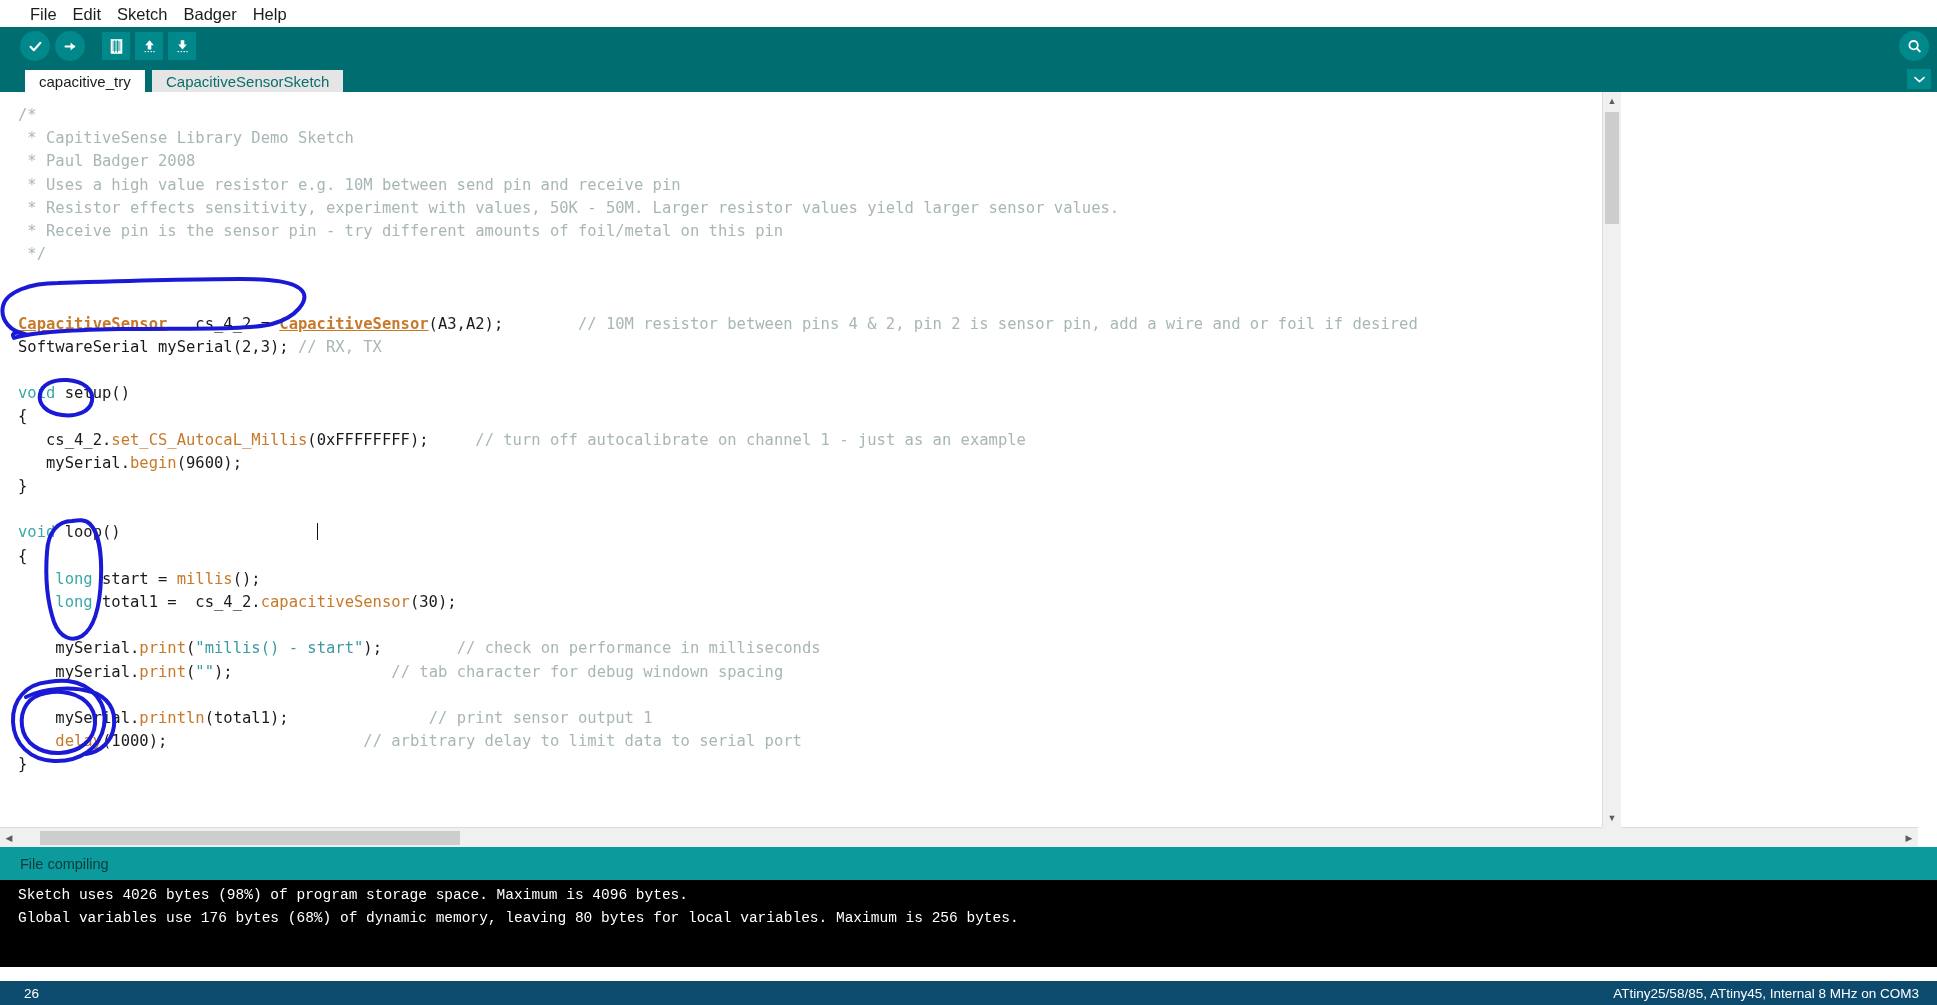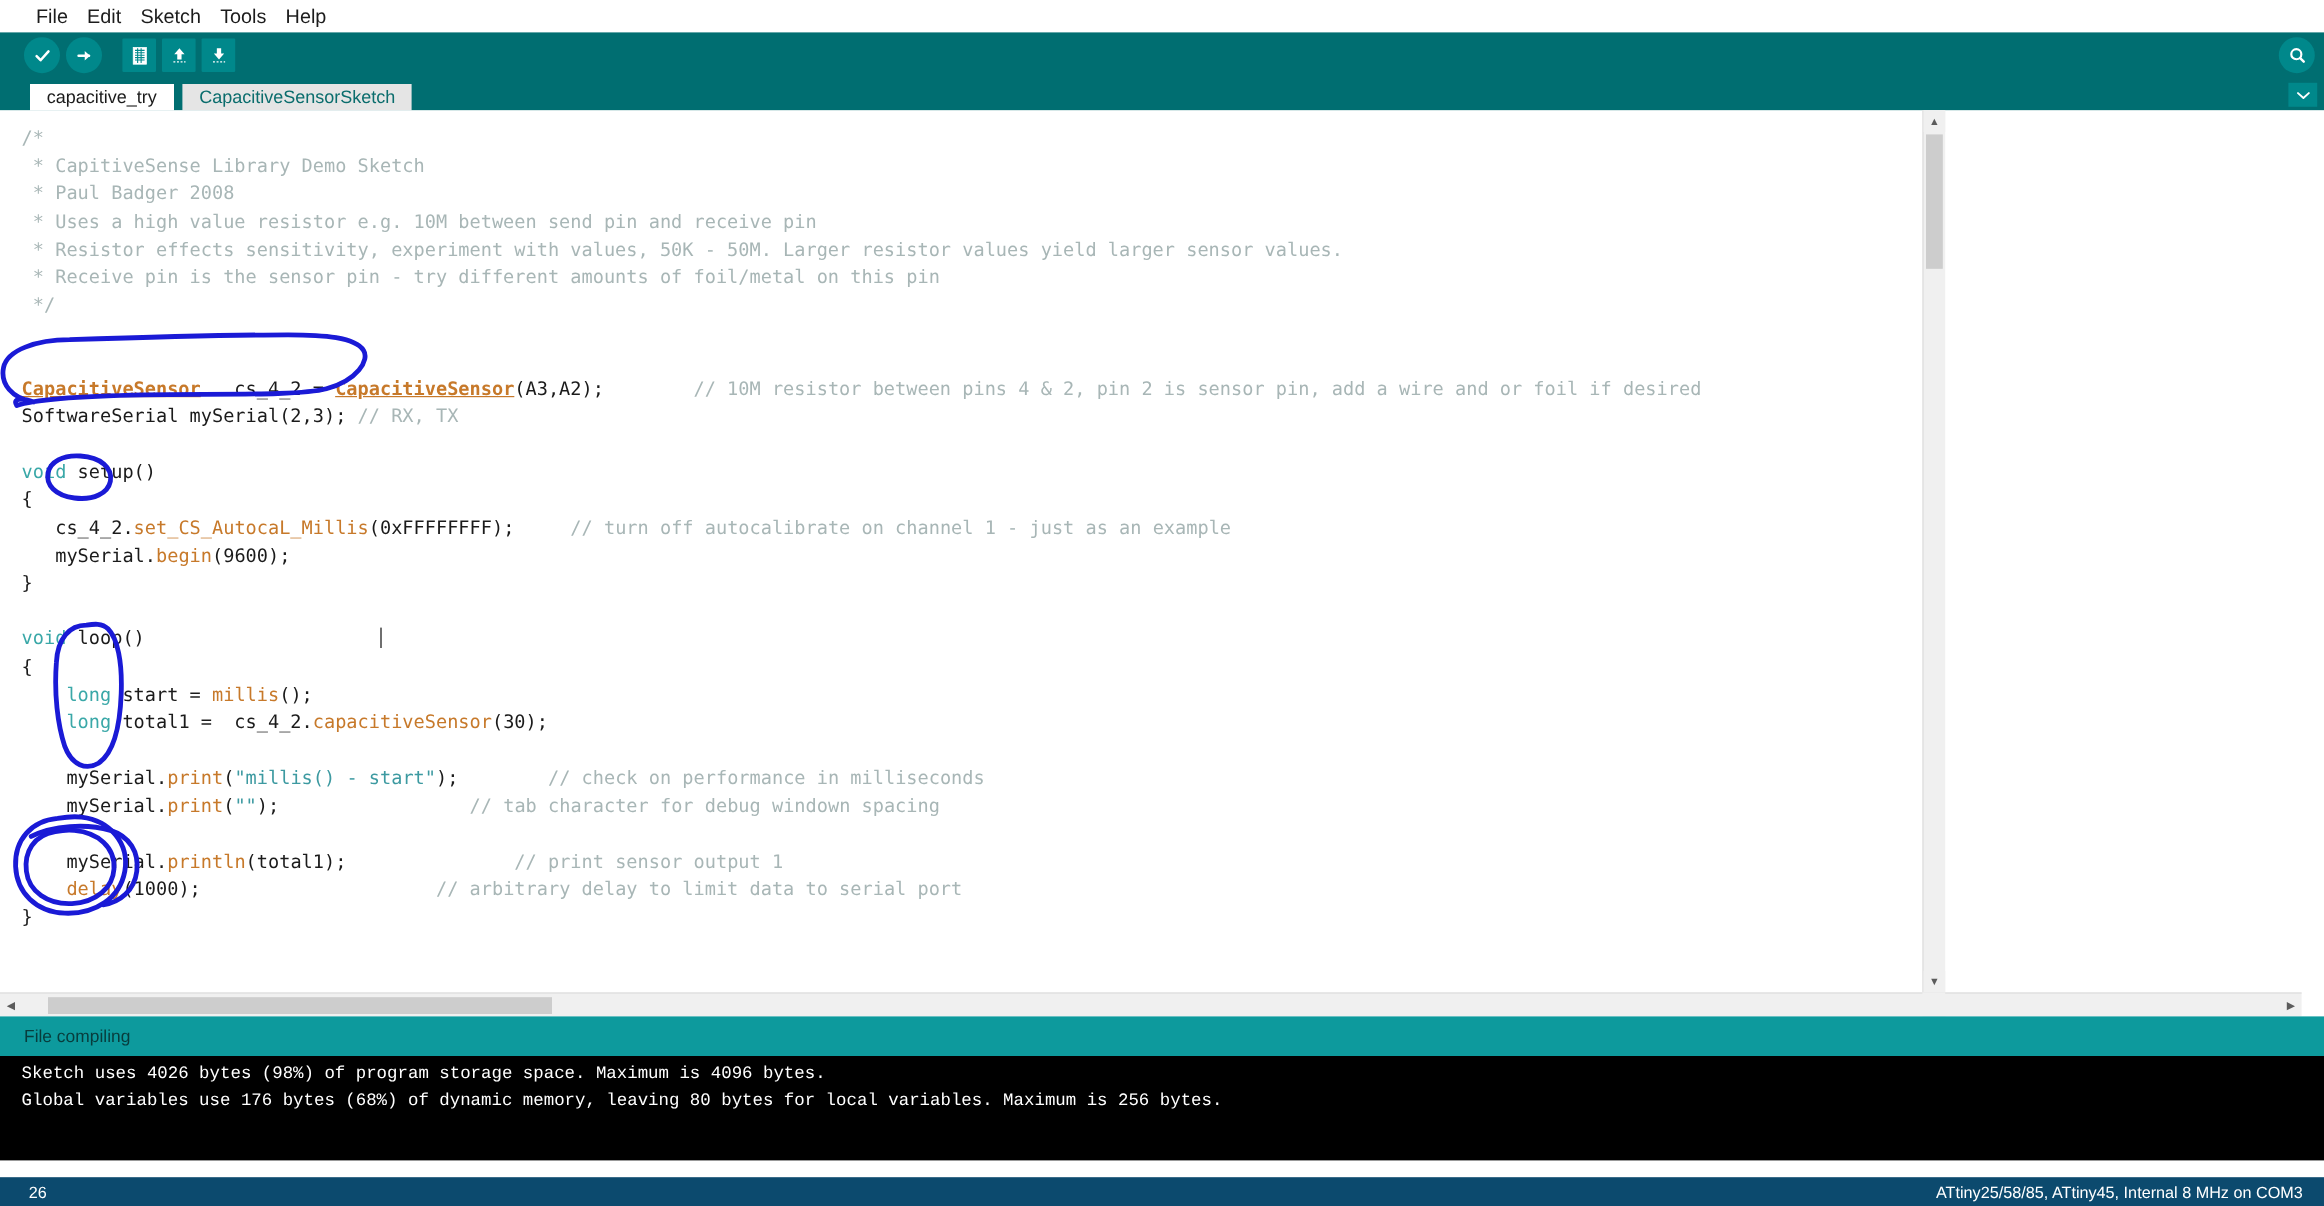--- a/index.html
+++ b/index.html
@@ -276,21 +276,21 @@
 </style>
 </head>
 <body>
 
 <div id="app">
 
   <div class="menubar">
     <div class="menu-item">File</div>
     <div class="menu-item">Edit</div>
     <div class="menu-item">Sketch</div>
-    <div class="menu-item">Tools</div>
+    <div class="menu-item">Badger</div>
     <div class="menu-item">Help</div>
   </div>
 
   <div class="toolbar" style="background: rgb(0, 110, 113);">
     <div class="tb-round">
       <svg width="17" height="17" viewBox="0 0 17 17">
         <path d="M3.5 8.8 L6.8 12.2 L13.4 4.8" stroke="#ffffff" stroke-width="2.1" fill="none" stroke-linecap="round" stroke-linejoin="round"></path>
       </svg>
     </div>
     <div class="tb-round">

